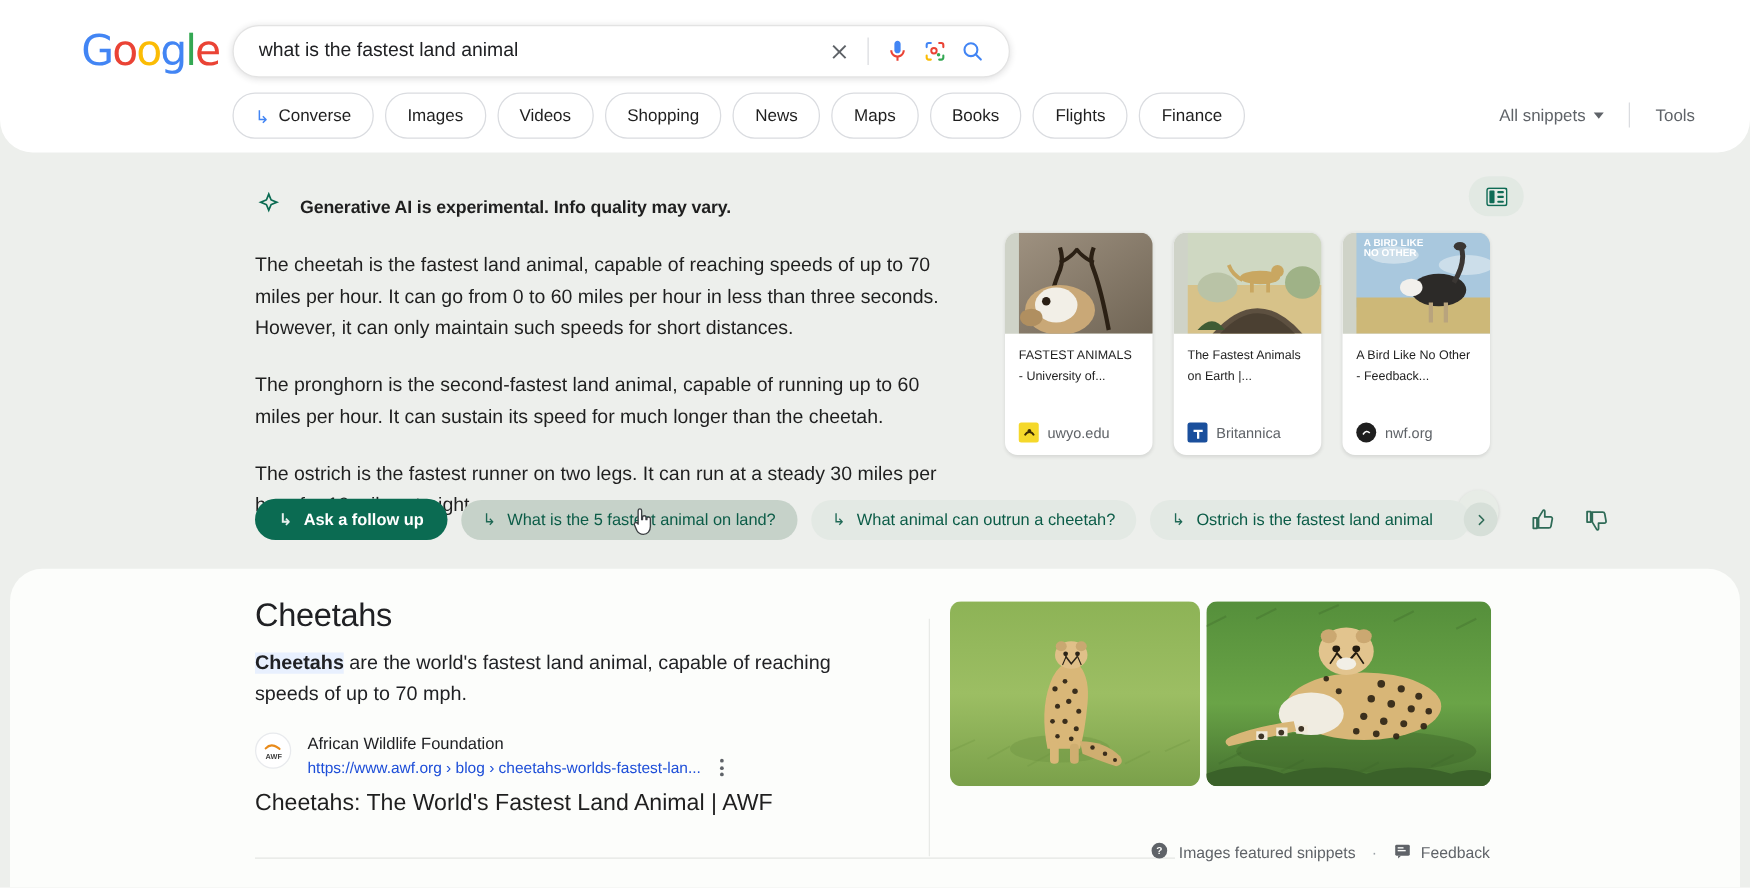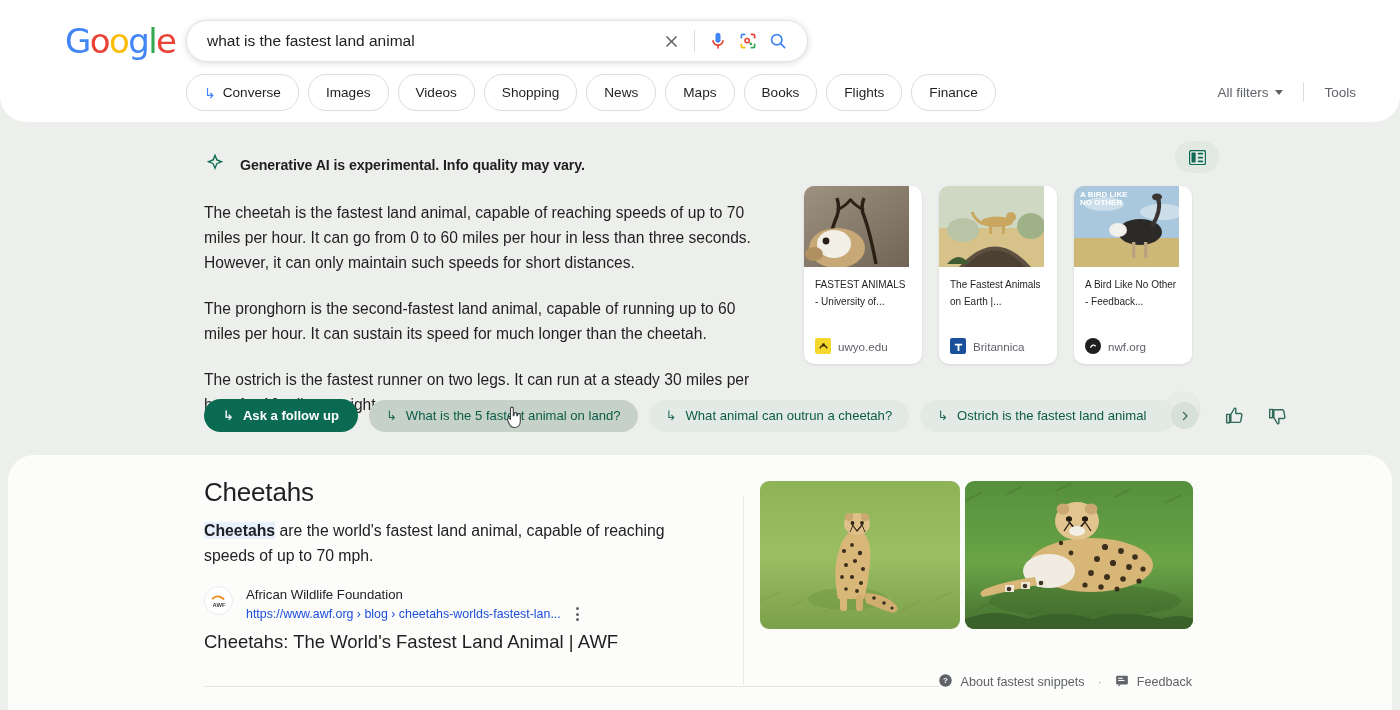--- a/index.html
+++ b/index.html
@@ -65,21 +65,21 @@
   .ai-body{position:absolute;left:204px;top:60px;width:570px;margin-top:18px;}
   .ai-body p{margin:0 0 21px 0;font-size:15.6px;line-height:25px;color:#1f1f1f;}
   .ai-body p:last-child{margin-bottom:0;}
 
   
   .cards{position:absolute;left:804px;top:64px;display:flex;gap:17px;}
   .card{
     width:118px;background:#fff;border-radius:10px;overflow:hidden;
     box-shadow:0 1px 3px rgba(0,0,0,.10);cursor:pointer;
   }
-  .card .thumb{width:105px;height:81px;background:#cfd3c8;position:relative;overflow:hidden;}
+  .card .thumb{width:118px;height:81px;background:#cfd3c8;position:relative;overflow:hidden;padding-left:11px;}
   .card .ctitle{
     padding:9px 11px 0 11px;font-size:10px;line-height:17px;color:#1f1f1f;
     height:54px;overflow:hidden;
   }
   .card .csrc{display:flex;align-items:center;gap:7px;padding:8px 11px 10px 11px;}
   .fav{width:16px;height:16px;border-radius:50%;flex:0 0 auto;overflow:hidden;
        display:flex;align-items:center;justify-content:center;font-size:8px;color:#fff;}
   .csrc .sname{font-size:11.6px;color:#5f6368;white-space:nowrap;overflow:hidden;}
   .card-next{
     position:absolute;left:1166px;top:270px;width:33px;height:33px;border-radius:50%;
@@ -205,21 +205,21 @@
       <div class="tab">
           <span>Flights</span>
         </div>
       <div class="tab">
           <span>Finance</span>
         </div>
     </div>
 
     <div class="hdr-right">
       <div class="allfilters">
-        <span>All filters</span>
+        <span>All snippets</span>
         <span class="caretd"></span>
       </div>
       <div class="vdiv"></div>
       <div class="toolsbtn">Tools</div>
     </div>
   </div>
 
   <div class="ai">
 
     <div class="ai-head">
@@ -518,21 +518,21 @@
     <div class="snip-div"></div>
 
     <div class="snip-foot">
       <span class="fitem">
         <span>
           <svg width="15" height="15" viewBox="0 0 24 24">
             <circle cx="12" cy="12" r="10" fill="#5f6368"></circle>
             <text x="12" y="16.6" text-anchor="middle" font-family="Liberation Sans" font-size="13" font-weight="bold" fill="#fcfdfb">?</text>
           </svg>
         </span>
-        <span>About fastest snippets</span>
+        <span>Images featured snippets</span>
       </span>
       <span class="dotsep">·</span>
       <span class="fitem">
         <span>
           <svg width="14" height="14" viewBox="0 0 24 24">
             <rect x="2" y="3" width="20" height="15" rx="2" fill="#5f6368"></rect>
             <rect x="5.4" y="6.4" width="8" height="1.9" fill="#fcfdfb"></rect>
             <rect x="5.4" y="10.2" width="11" height="1.9" fill="#fcfdfb"></rect>
             <path d="M6 18 L6 22 L10 18 Z" fill="#5f6368"></path>
           </svg>

